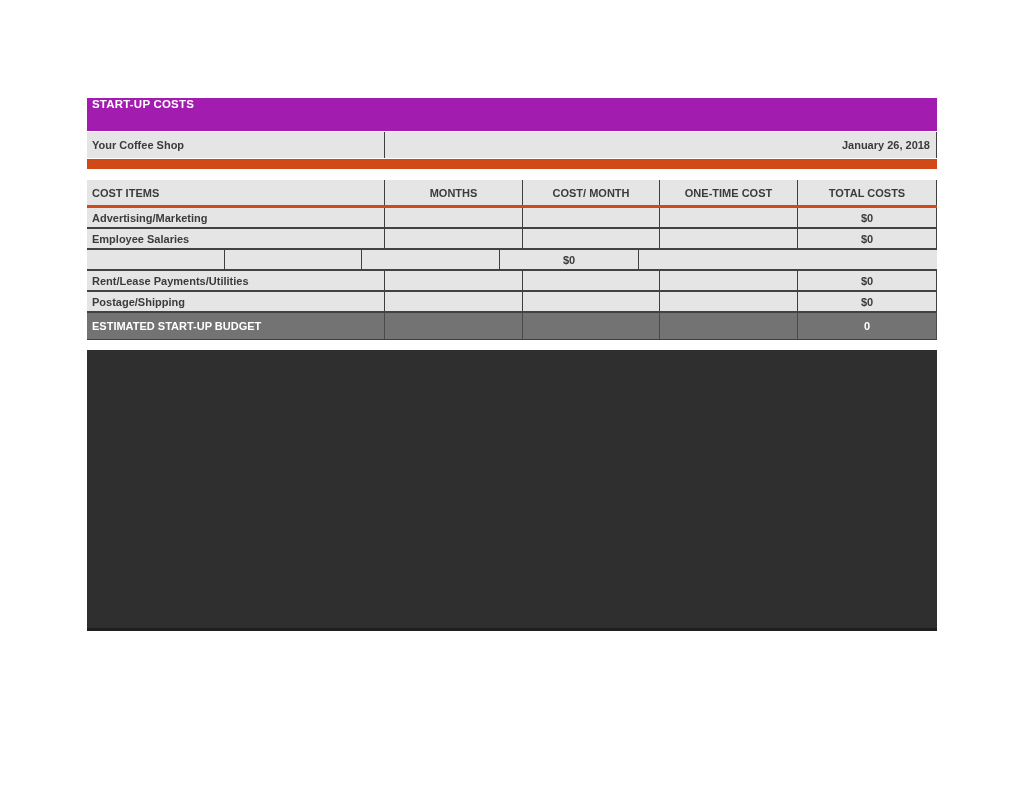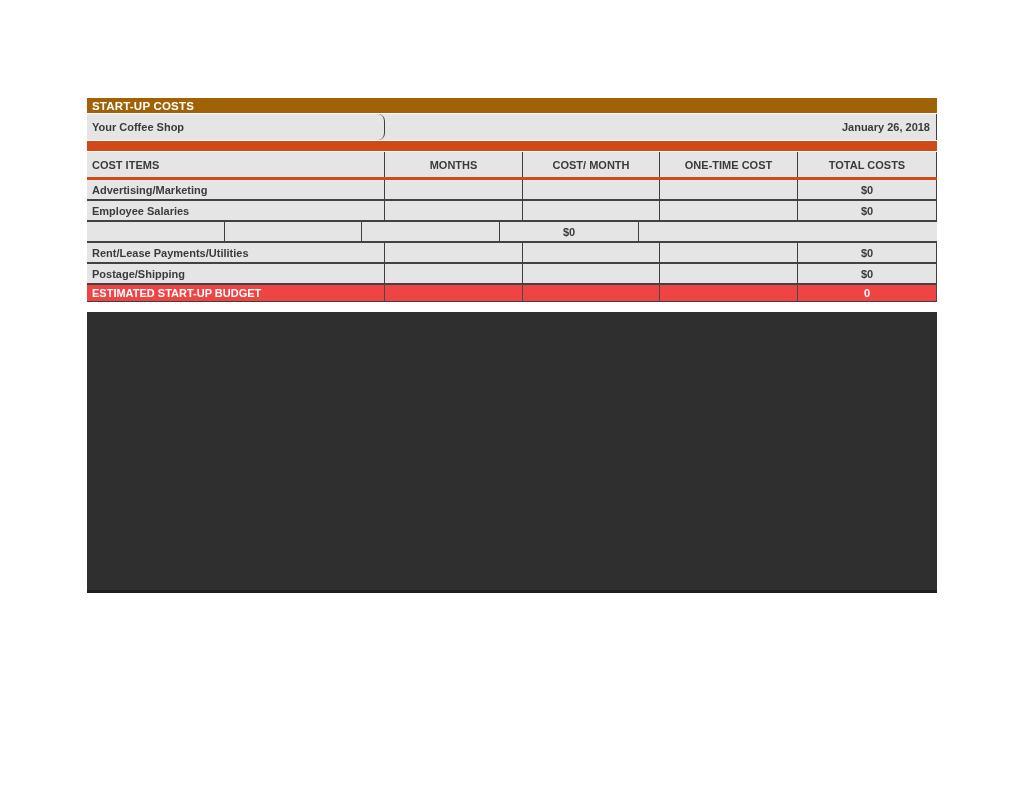--- a/index.html
+++ b/index.html
@@ -29,64 +29,64 @@
     white-space: nowrap;
   }
   
   .c-item   { width: 298px; padding-left: 5px; }
   .c-months { width: 138px; justify-content: center; }
   .c-cm     { width: 137px; justify-content: center; }
   .c-ot     { width: 138px; justify-content: center; }
   .c-total  { width: 139px; justify-content: center; }
 
   .title-bar {
-    height: 15px;
-    background: #a16207;
+    height: 33px;
+    background: #a21caf;
     color: #ffffff;
-    align-items: center;
+    align-items: flex-start;
     padding-left: 5px;
     font-size: 11.5px;
     letter-spacing: 0.2px;
     display: flex;
   }
   .subtitle-row {
     margin-top: 1px;
     height: 26px;
     background: #e5e5e5;
   }
-  .subtitle-row .c-item { border-right: 1px solid #3f3f3f; border-radius: 7px; }
+  .subtitle-row .c-item { border-right: 1px solid #3f3f3f; }
   .c-date {
     flex: 1;
     justify-content: flex-end;
     padding-right: 6px;
     border-right: 1px solid #3f3f3f;
   }
   .accent-bar {
     margin-top: 1px;
     height: 10px;
     background: #cf4a17;
   }
   .header-row {
-    margin-top: 1px;
+    margin-top: 11px;
     height: 28px;
     background: #e5e5e5;
     border-bottom: 3px solid #cf4a17;
   }
   .header-row .cell { border-right: 1px solid #3f3f3f; }
   .header-row .c-item { border-right: 1px solid #3f3f3f; }
   .data-row {
     height: 21px;
     background: #e5e5e5;
     border-bottom: 2px solid #424242;
     text-align: center;
   }
   .data-row .cell { border-right: 1px solid #3f3f3f; }
   .budget-row {
-    height: 17px;
-    background: #ef4444;
+    height: 27px;
+    background: #737373;
     color: #ffffff;
     border-bottom: 1px solid #3f3f3f;
   }
   .budget-row .cell { border-right: 1px solid #4a4a4a; }
   .budget-row .c-label { width: 298px; padding-left: 5px; display: flex; align-items: center; box-sizing: border-box; }
   .dark-panel {
     margin-top: 10px;
     width: 850px;
     height: 281px;
     background: #2f2f2f;

